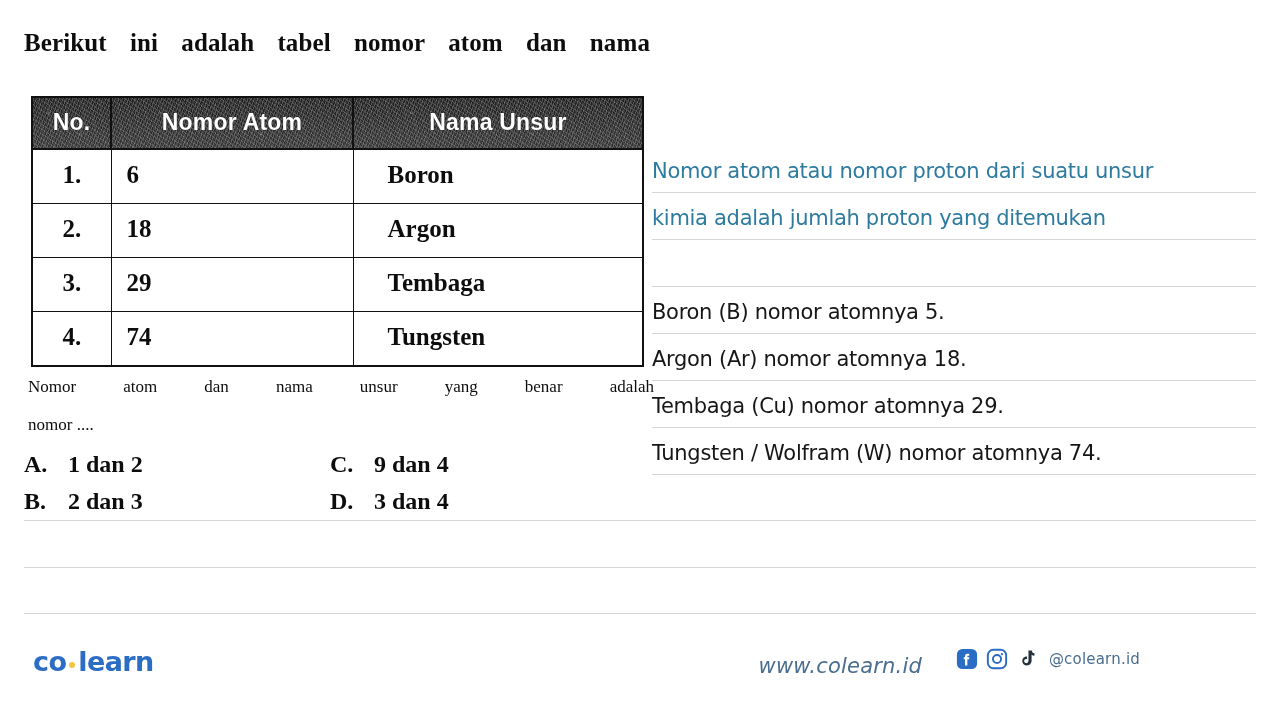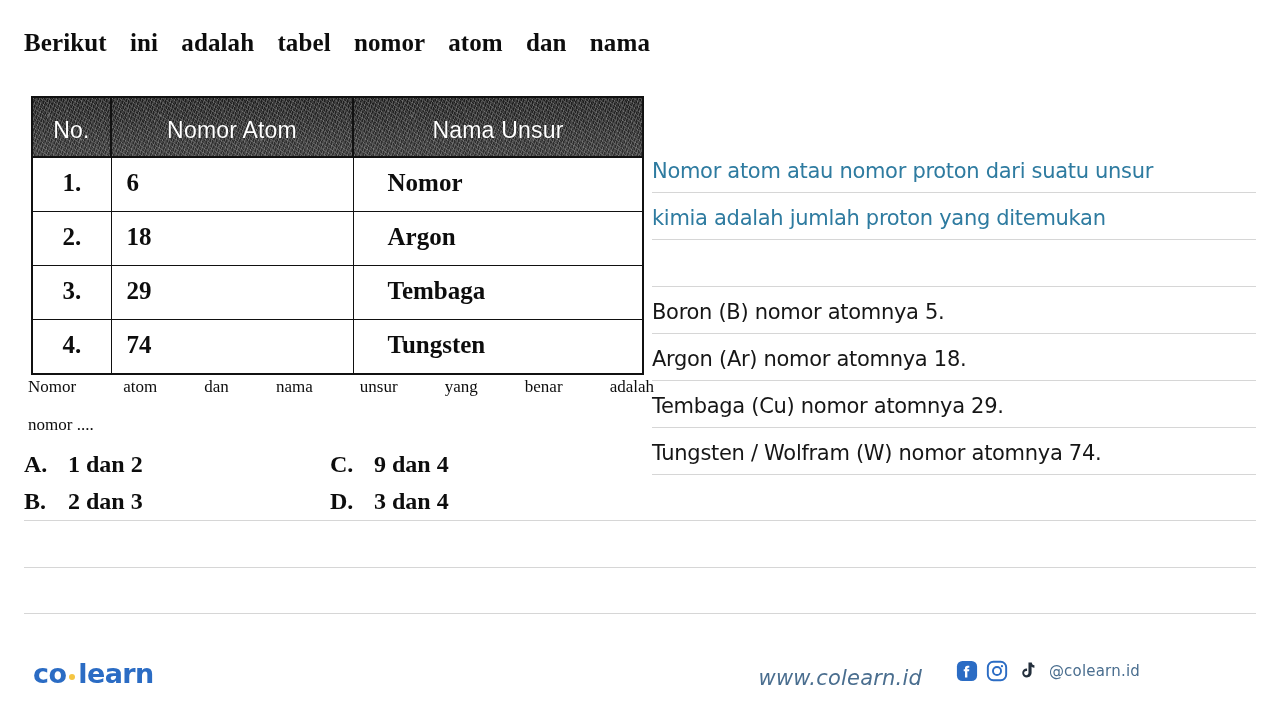--- a/index.html
+++ b/index.html
@@ -70,24 +70,24 @@
     background-color: #2a2a2a;
     background-image:
       repeating-linear-gradient(115deg, rgba(255,255,255,.17) 0 1px, rgba(0,0,0,0) 1px 3px),
       repeating-linear-gradient(33deg, rgba(255,255,255,.13) 0 1px, rgba(0,0,0,0) 1px 4px),
       repeating-linear-gradient(78deg, rgba(255,255,255,.10) 0 1px, rgba(0,0,0,0) 1px 2px),
       radial-gradient(circle at 20% 30%, rgba(255,255,255,.16) 0 1px, rgba(0,0,0,0) 2px),
       radial-gradient(circle at 62% 72%, rgba(255,255,255,.14) 0 1px, rgba(0,0,0,0) 2px),
       linear-gradient(#1d1d1d, #323232);
     color: #ffffff;
     font-family: "Liberation Sans", sans-serif;
-    font-weight: normal;
+    font-weight: bold;
     font-size: 23px;
     height: 48px;
-    padding: 8px 0 2px 0;
+    padding: 0 0 2px 0;
     border: 2px solid #111;
     text-align: center;
     text-shadow: 0 0 1px rgba(0,0,0,.9);
     letter-spacing: .2px;
   }
   #atom-table th.h-no { text-align: center; }
 
   #atom-table td {
     height: 50px;
     border: 1.5px solid #111;
@@ -161,21 +161,21 @@
     letter-spacing: -0.3px;
     white-space: nowrap;
     color: #161616;
   }
   .ans-line.blue { color: #2e7ba0; }
 
   
   #footer {
     position: absolute;
     left: 0;
-    bottom: 0;
+    bottom: 12px;
     width: 1158px;
     height: 80px;
   }
   #logo {
     position: absolute;
     left: 33px;
     top: 18px;
     font-family: "DejaVu Sans", sans-serif;
     font-size: 27px;
     font-weight: bold;
@@ -252,21 +252,21 @@
       <tr>
         <th class="h-no">No.</th>
         <th>Nomor Atom</th>
         <th>Nama Unsur</th>
       </tr>
     </thead>
     <tbody>
       <tr>
         <td class="cell-no">1.</td>
         <td class="cell-num">6</td>
-        <td class="cell-name">Nomor</td>
+        <td class="cell-name">Boron</td>
       </tr>
       <tr>
         <td class="cell-no">2.</td>
         <td class="cell-num">18</td>
         <td class="cell-name">Argon</td>
       </tr>
       <tr>
         <td class="cell-no">3.</td>
         <td class="cell-num">29</td>
         <td class="cell-name">Tembaga</td>

